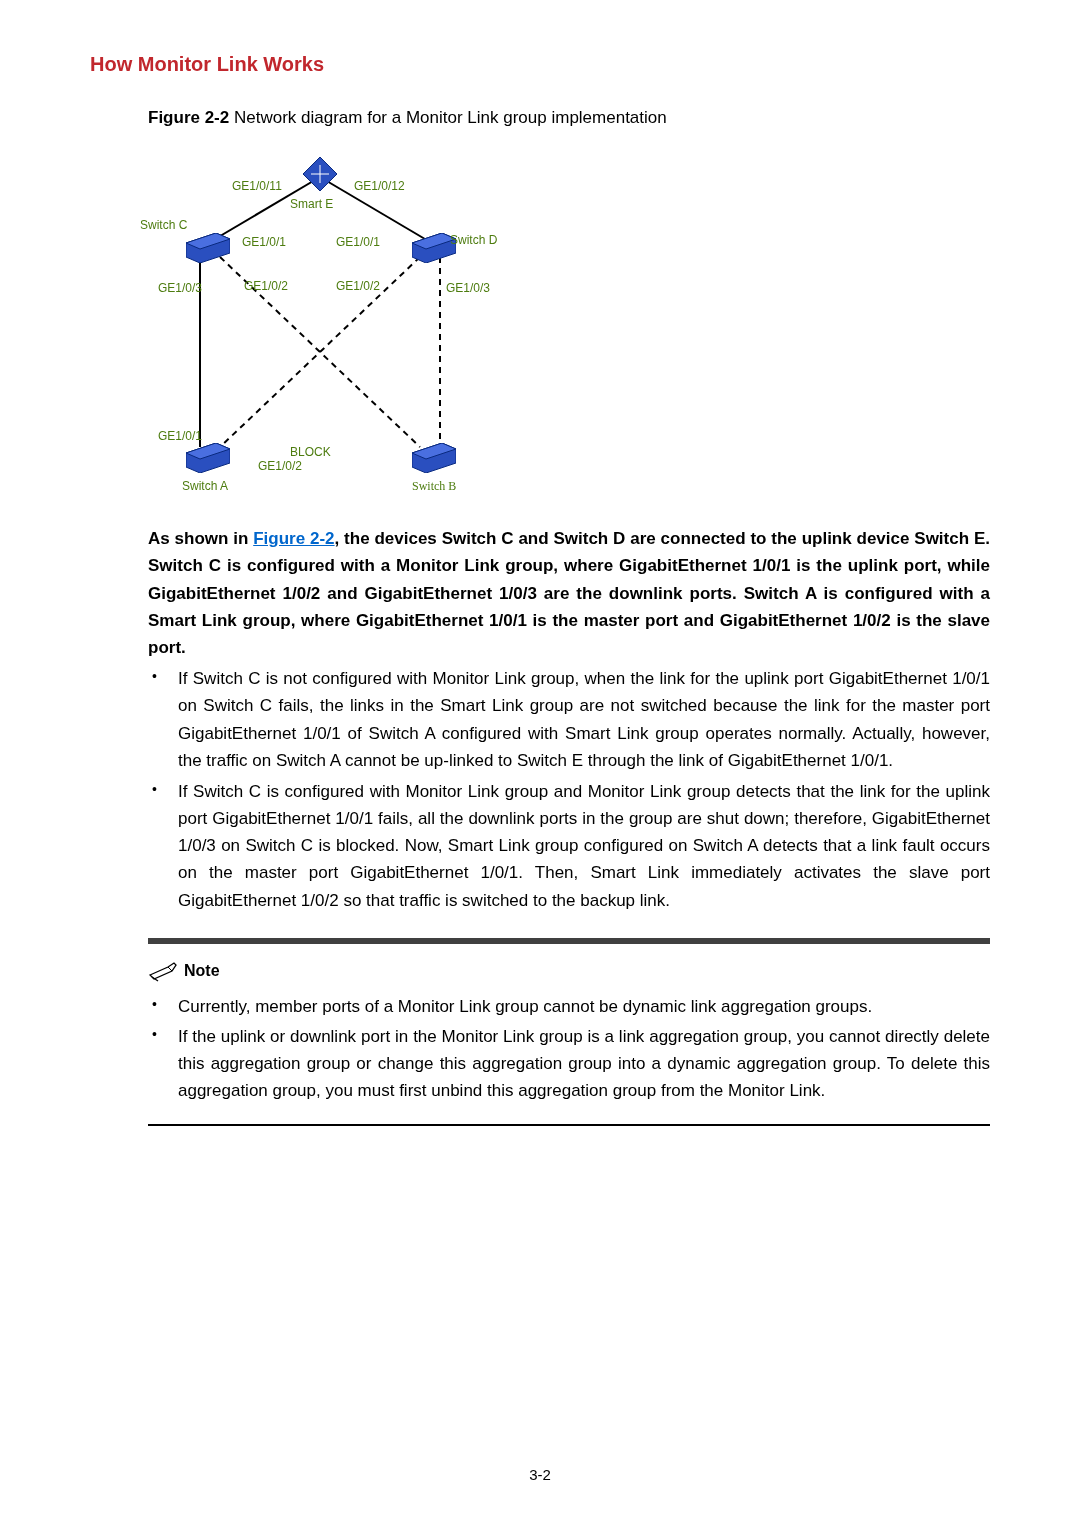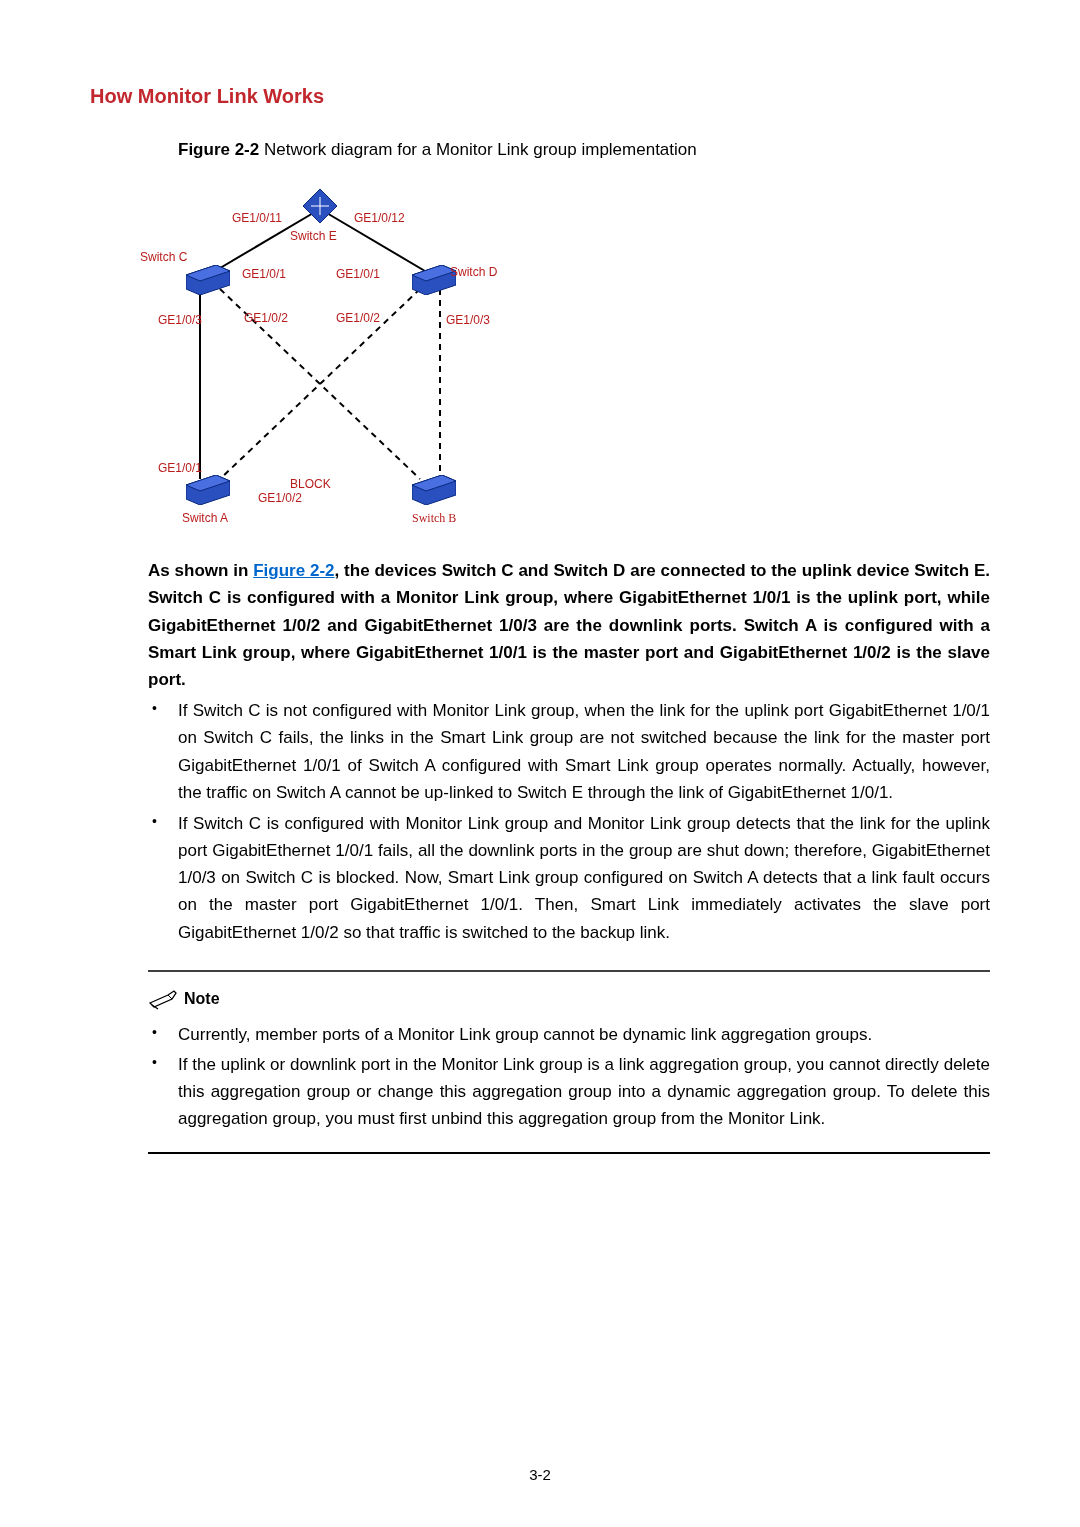--- a/index.html
+++ b/index.html
@@ -8,48 +8,48 @@
     background: #fff;
     color: #000;
     font-family: Arial, Helvetica, sans-serif;
     font-size: 17px;
     line-height: 1.6;
   }
   .page {
     width: 1080px;
     min-height: 1527px;
     box-sizing: border-box;
-    padding: 80px 90px 40px 90px;
+    padding: 48px 90px 40px 90px;
     position: relative;
   }
   h2.section {
     color: #c1272d;
     font-size: 20px;
     font-weight: bold;
     margin: 0 0 24px 0;
   }
   .figcap {
-    margin: 0 0 16px 88px;
+    margin: 0 0 16px 58px;
     font-size: 17px;
   }
   .figcap .b { font-weight: bold; }
   .diagram-wrap {
     margin: 0 0 28px 50px;
   }
   .diagram {
     position: relative;
     width: 360px;
     height: 350px;
   }
   .diagram svg { position: absolute; top:0; left:0; }
   .d-lbl {
     position: absolute;
     font-size: 12px;
     font-family: Arial, sans-serif;
-    color: #b91c1c;
+    color: #4d7c0f;
     white-space: nowrap;
   }
   .device {
     position: absolute;
     width: 44px;
     height: 30px;
   }
   .device.core { width: 38px; height: 38px; }
   .pbody {
     margin: 0 0 4px 58px;
@@ -69,21 +69,21 @@
   }
   ul.bullets > li::before {
     content: "•";
     position: absolute;
     left: 4px;
     top: 0;
     font-size: 14px;
   }
   .note-box {
     margin: 24px 0 0 58px;
-    border-top: 2px solid #404040;
+    border-top: 6px solid #404040;
     border-bottom: 2px solid #000;
     padding: 14px 0 18px 0;
   }
   .note-head {
     display: flex;
     align-items: flex-end;
     gap: 6px;
     margin-bottom: 10px;
   }
   .note-head .lbl { font-weight: bold; font-size: 16px; }
@@ -168,21 +168,21 @@
             <polyline points="0,10 30,0 44,6 14,16 0,10" fill="#4a6fe0" stroke="#0a2a80"></polyline>
           </svg>
       </div>
       <div class="device" style="left:272px; top:296px;">
         <svg width="44" height="30" viewBox="0 0 44 30">
             <polygon points="0,10 30,0 44,6 44,20 14,30 0,24" fill="#2a4fbf" stroke="#0a2a80"></polygon>
             <polyline points="0,10 30,0 44,6 14,16 0,10" fill="#4a6fe0" stroke="#0a2a80"></polyline>
           </svg>
       </div>
 
-      <div class="d-lbl" style="left:150px; top:48px;">Switch E</div>
+      <div class="d-lbl" style="left:150px; top:48px;">Smart E</div>
       <div class="d-lbl" style="left:0px;   top:69px;">Switch C</div>
       <div class="d-lbl" style="left:310px; top:84px;">Switch D</div>
       <div class="d-lbl" style="left:42px;  top:330px;">Switch A</div>
       <div class="d-lbl" style="left:272px; top:330px;font-family:Liberation Serif, serif;">Switch B</div>
 
       <div class="d-lbl" style="left:92px;  top:30px;">GE1/0/11</div>
       <div class="d-lbl" style="left:214px; top:30px;">GE1/0/12</div>
       <div class="d-lbl" style="left:102px; top:86px;">GE1/0/1</div>
       <div class="d-lbl" style="left:196px; top:86px;">GE1/0/1</div>
       <div class="d-lbl" style="left:104px; top:130px;">GE1/0/2</div>

